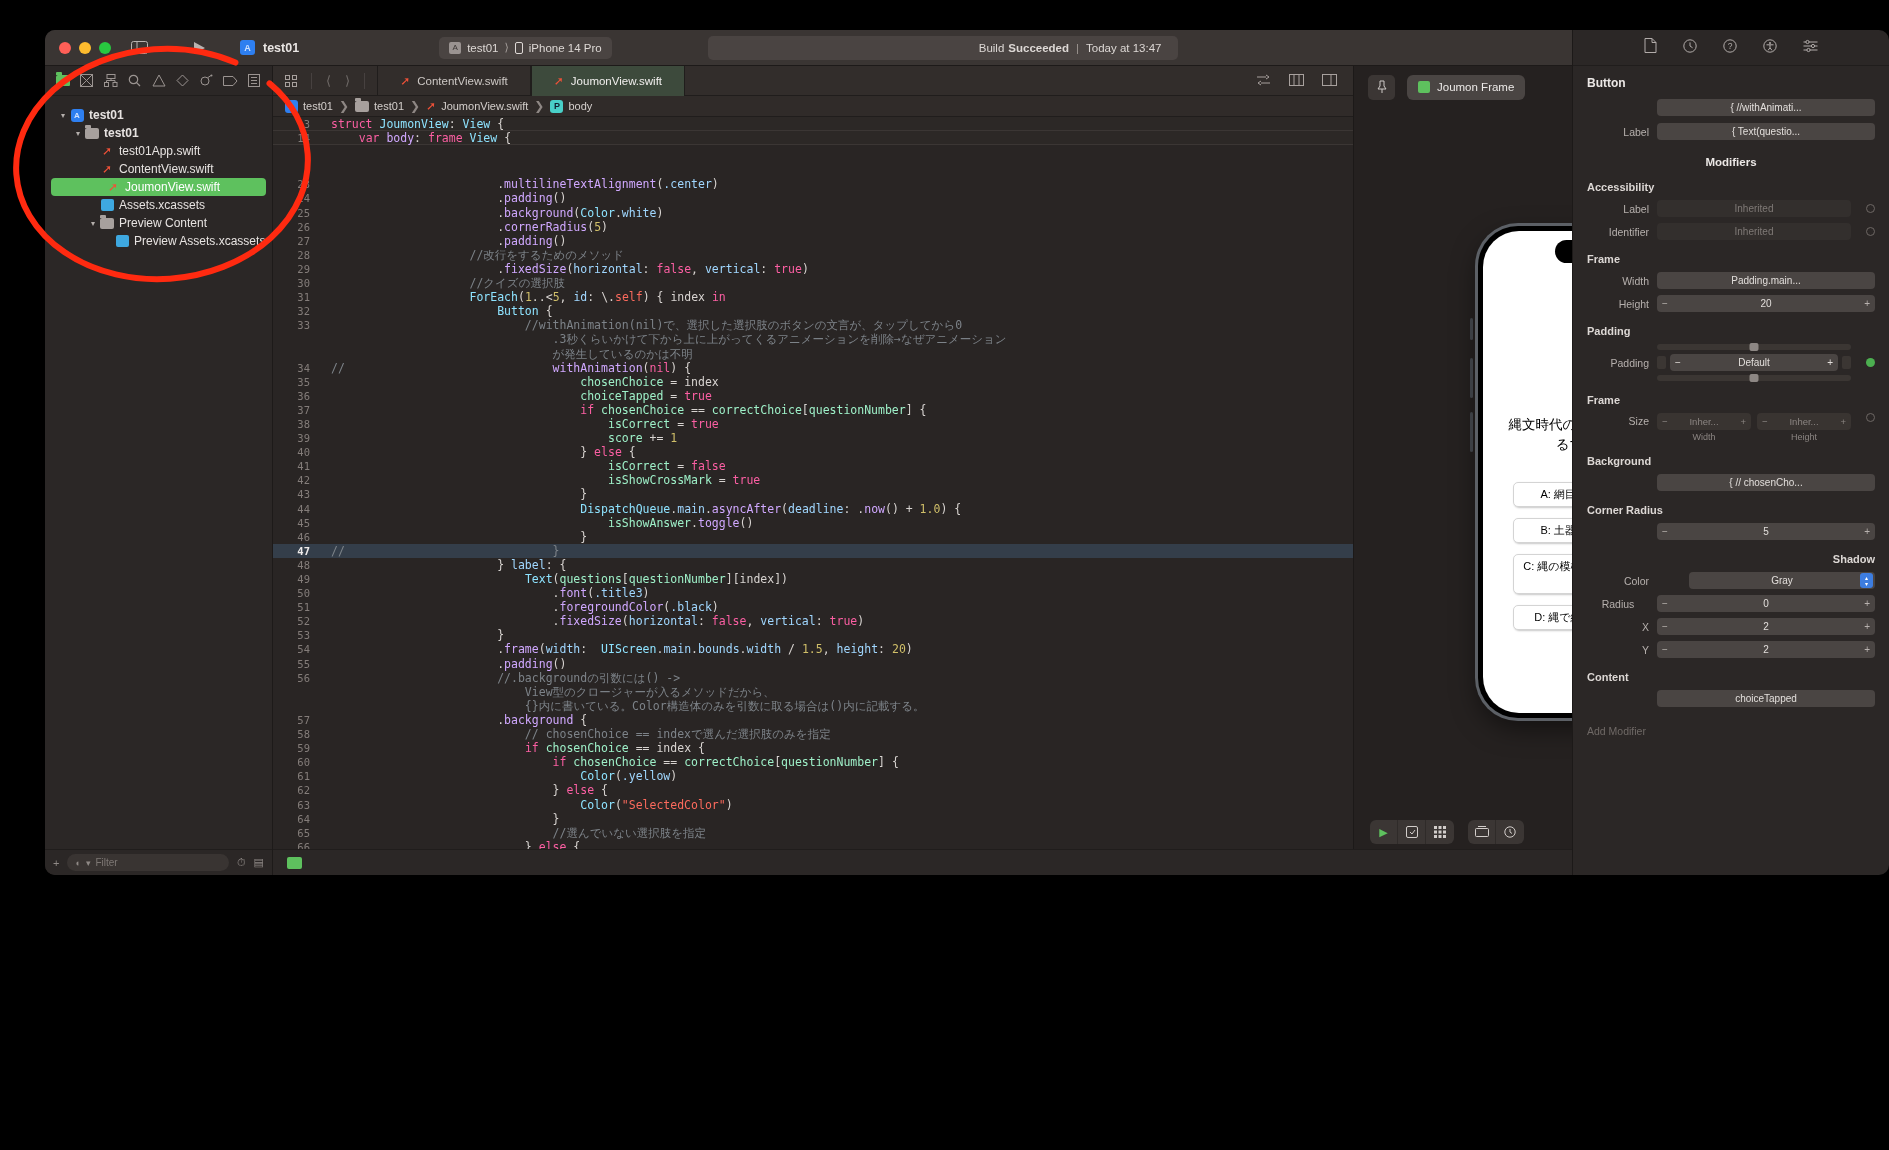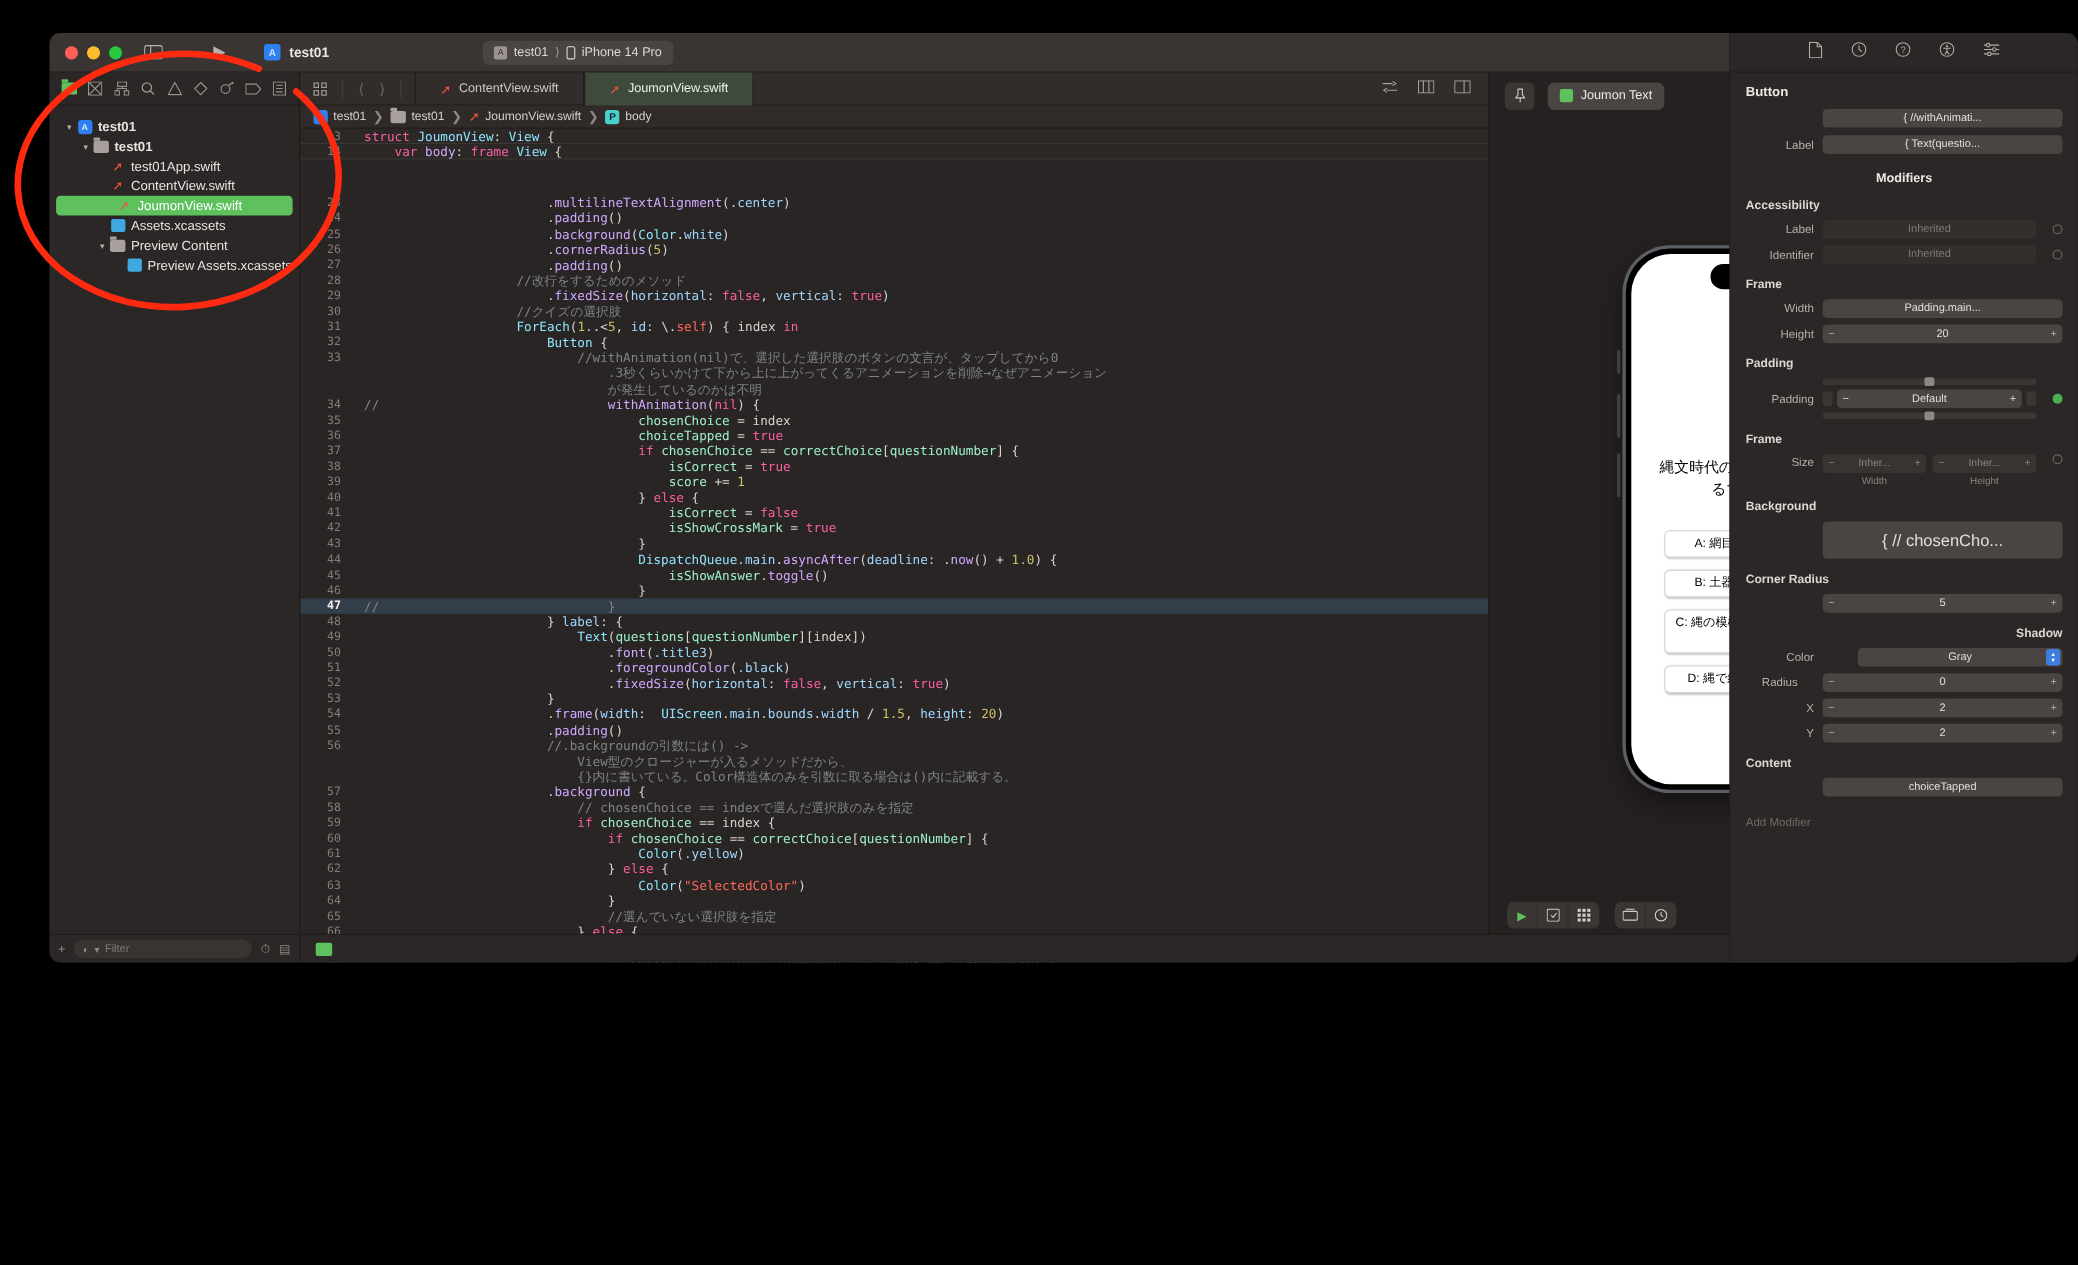--- a/index.html
+++ b/index.html
@@ -292,20 +292,26 @@
         <span class="proj-ico">A</span>
         <span class="proj-name">test01</span>
       </div>
       <div class="scheme-pill">
         <span class="scheme-ico">A</span>
         <span>test01</span>
         <span class="chev">⟩</span>
         <span class="dev-ico"></span>
         <span>iPhone 14 Pro</span>
       </div>
+      <div class="status-pill">
+        <span>Build</span>
+        <b>Succeeded</b>
+        <span class="status-sep">|</span>
+        <span>Today at 13:47</span>
+      </div>
       <span class="plus-btn">+</span>
       <span class="tb-icon insp-btn">
         <svg width="17" height="13" viewBox="0 0 17 13">
             <rect x="0.5" y="0.5" width="16" height="12" rx="2" fill="none" stroke="#b9b3b0"></rect>
             <line x1="11" y1="0.5" x2="11" y2="12.5" stroke="#b9b3b0"></line>
             <rect x="11" y="0.5" width="5.5" height="12" fill="#b9b3b0" opacity=".45"></rect>
           </svg>
       </span>
     </div>
 
@@ -536,21 +542,21 @@
 
     <div class="canvas">
       <div class="canvas-top">
         <div class="pin-btn">
           <svg width="12" height="14" viewBox="0 0 12 14">
               <path d="M4 1 h4 v5 l2 3 h-8 l2 -3 z M6 9 v4" fill="none" stroke="#cfcac7"></path>
             </svg>
         </div>
         <div class="preview-chip">
           <span class="chip-dot"></span>
-          <span>Joumon Text</span>
+          <span>Joumon Frame</span>
         </div>
       </div>
 
       <div class="phone-wrap">
         <div class="phone">
           <span class="side-btn l1"></span>
           <span class="side-btn l2"></span>
           <span class="side-btn l3"></span>
           <span class="side-btn r1"></span>
           <div class="phone-screen">
@@ -769,21 +775,21 @@
                 <span>+</span>
               </div>
               <div style="text-align:center;font-size:9px;color:#8b8582;margin-top:2px;">Height</div>
             </div>
           </div>
           <span style="width:9px;height:9px;border-radius:50%;border:1px solid #6d6764;display:inline-block;margin-left:7px;flex:none;"></span>
         </div>
         <div style="font-size:11px;font-weight:bold;color:#ddd8d5;margin:13px 0 7px;">Background</div>
         <div style="display:flex;align-items:center;gap:8px;margin-bottom:6px;">
           <span style="width:62px;text-align:right;font-size:10.5px;color:#b6b0ad;"></span>
-          <div style="flex:1;height:34px;background:#4a4543;border-radius:4px;display:flex;align-items:center;justify-content:center;color:#e2dedb;font-size:15px;overflow:hidden;white-space:nowrap;">{ // chosenCho...</div>
+          <div style="flex:1;height:17px;background:#4a4543;border-radius:4px;display:flex;align-items:center;justify-content:center;color:#e2dedb;font-size:10px;overflow:hidden;white-space:nowrap;">{ // chosenCho...</div>
         </div>
         <div style="font-size:11px;font-weight:bold;color:#ddd8d5;margin:13px 0 7px;">Corner Radius</div>
         <div style="display:flex;align-items:center;gap:8px;margin-bottom:6px;">
           <span style="width:62px;text-align:right;font-size:10.5px;color:#b6b0ad;"></span>
           <div style="flex:1;height:17px;background:#4a4543;border-radius:4px;display:flex;align-items:center;justify-content:space-between;padding:0 5px;color:#e2dedb;font-size:10px;">
             <span style="color:#b8b2af">−</span>
             <span>5</span>
             <span style="color:#b8b2af">+</span>
           </div>
         </div>

